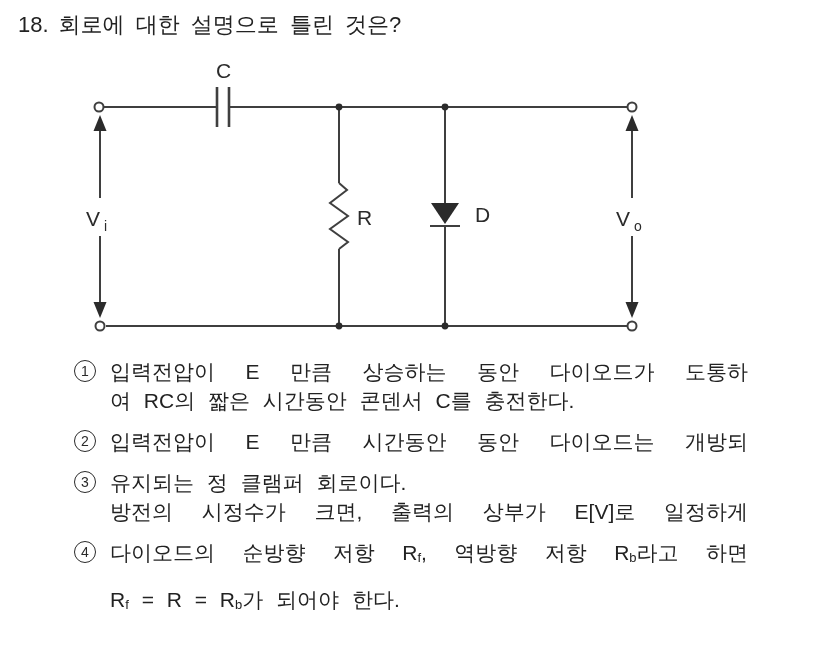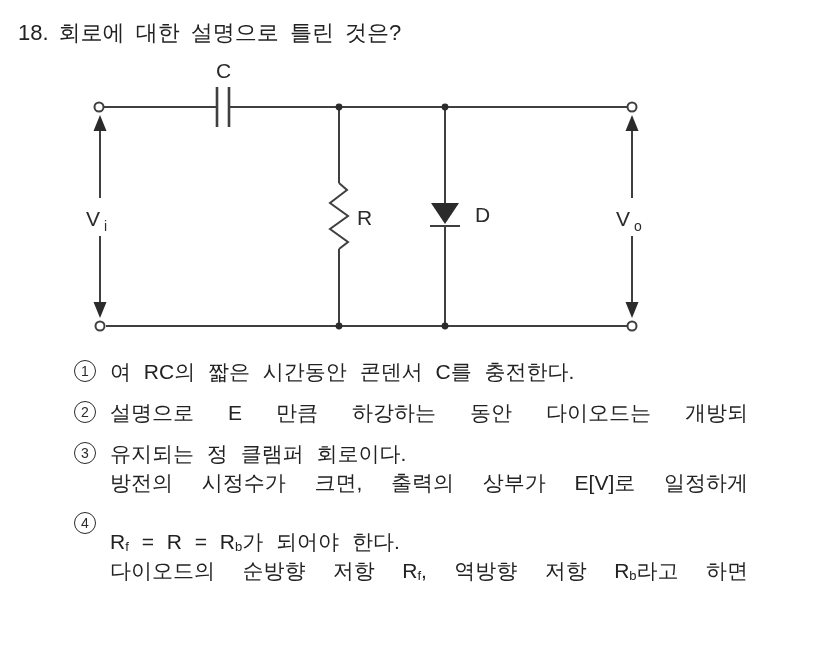--- a/index.html
+++ b/index.html
@@ -5,21 +5,21 @@
   html,body{margin:0;padding:0;background:#fff;}
   .page{
     position:relative;
     width:826px;height:650px;
     background:#fff;
     font-family:"Liberation Sans","DejaVu Sans",sans-serif;
     color:#1f1f1f;
     overflow:hidden;
   }
   .question-header{
-    position:absolute;left:18px;top:20px;
+    position:absolute;left:18px;top:12px;
     font-size:22px;line-height:26px;
     word-spacing:5px;
     white-space:nowrap;
     color:#222;
   }
   .question-header .qnum{margin-right:10px;}
   .circuit-svg{
     position:absolute;left:0;top:0;
     width:826px;height:350px;
     pointer-events:none;
@@ -121,47 +121,48 @@
     </g>
   </svg>
 
   <div class="options">
 
     <div class="option">
       <span class="marker">
           <span>1</span>
         </span>
       <div class="opt-text">
+        <div class="line just">입력전압이 E 만큼 상승하는 동안 다이오드가 도통하</div>
         <div class="line">여 RC의 짧은 시간동안 콘덴서 C를 충전한다.</div>
       </div>
     </div>
 
     <div class="option">
       <span class="marker">
           <span>2</span>
         </span>
       <div class="opt-text">
-        <div class="line just">설명으로 E 만큼 하강하는 동안 다이오드는 개방되</div>
+        <div class="line just">입력전압이 E 만큼 시간동안 동안 다이오드는 개방되</div>
       </div>
     </div>
 
     <div class="option">
       <span class="marker">
           <span>3</span>
         </span>
       <div class="opt-text">
         <div class="line">유지되는 정 클램퍼 회로이다.</div>
         <div class="line just">방전의 시정수가 크면, 출력의 상부가 E[V]로 일정하게</div>
       </div>
     </div>
 
     <div class="option">
       <span class="marker">
           <span>4</span>
         </span>
       <div class="opt-text">
+        <div class="line just"><span>다이오드의 순방향 저항 R</span><sub>f</sub><span>, 역방향 저항 R</span><sub>b</sub><span>라고 하면</span></div>
         <div class="line formula"><span>R</span><sub>f</sub><span> = R = R</span><sub>b</sub><span>가 되어야 한다.</span></div>
-        <div class="line just"><span>다이오드의 순방향 저항 R</span><sub>f</sub><span>, 역방향 저항 R</span><sub>b</sub><span>라고 하면</span></div>
       </div>
     </div>
 
   </div>
 </div>
 
 </body></html>

